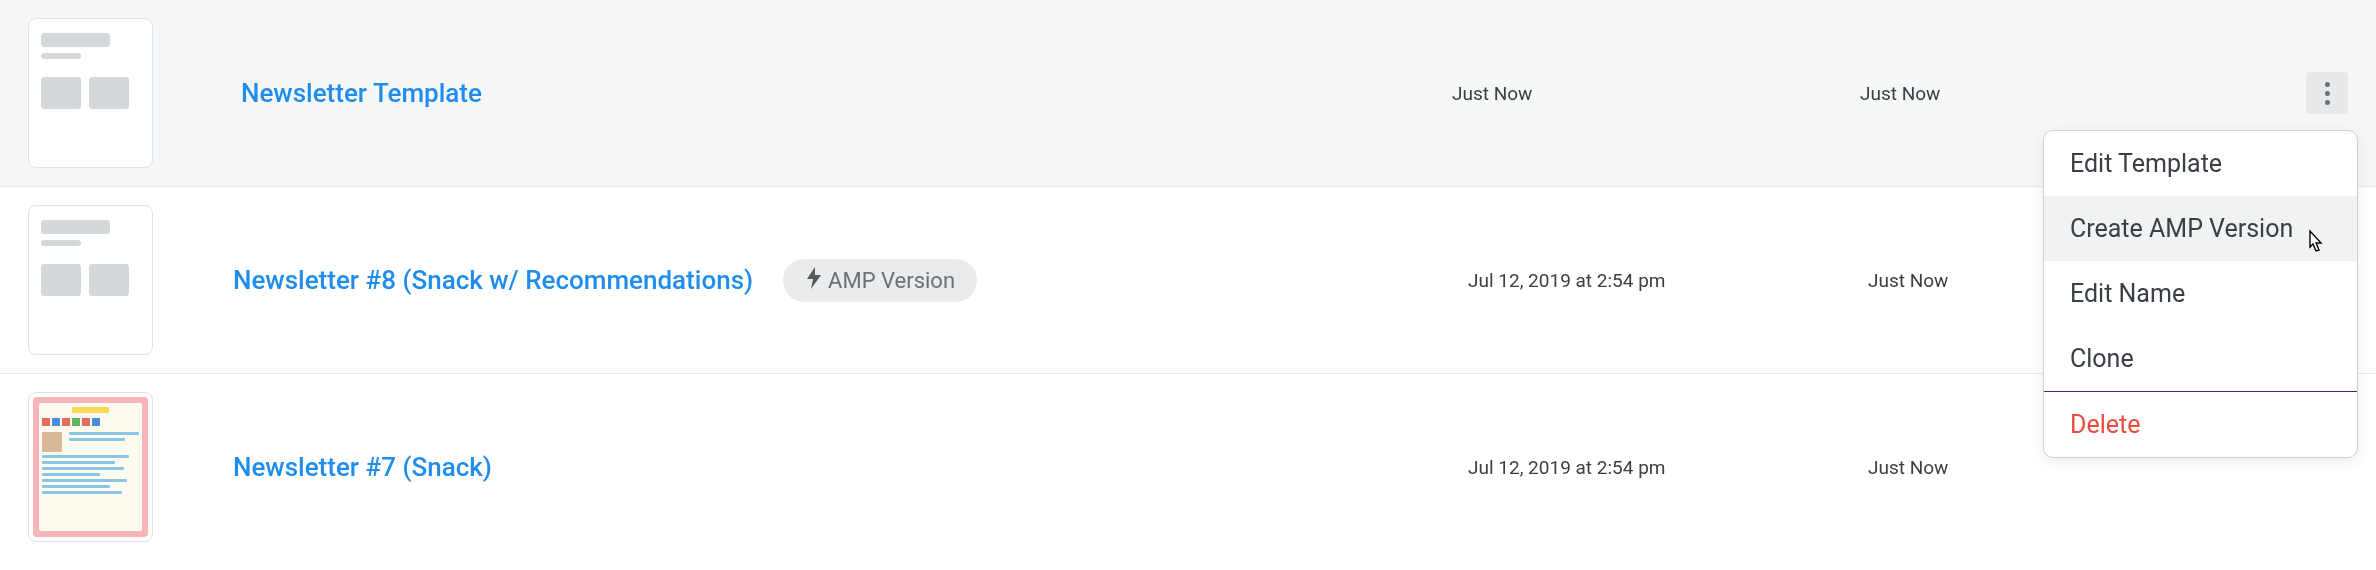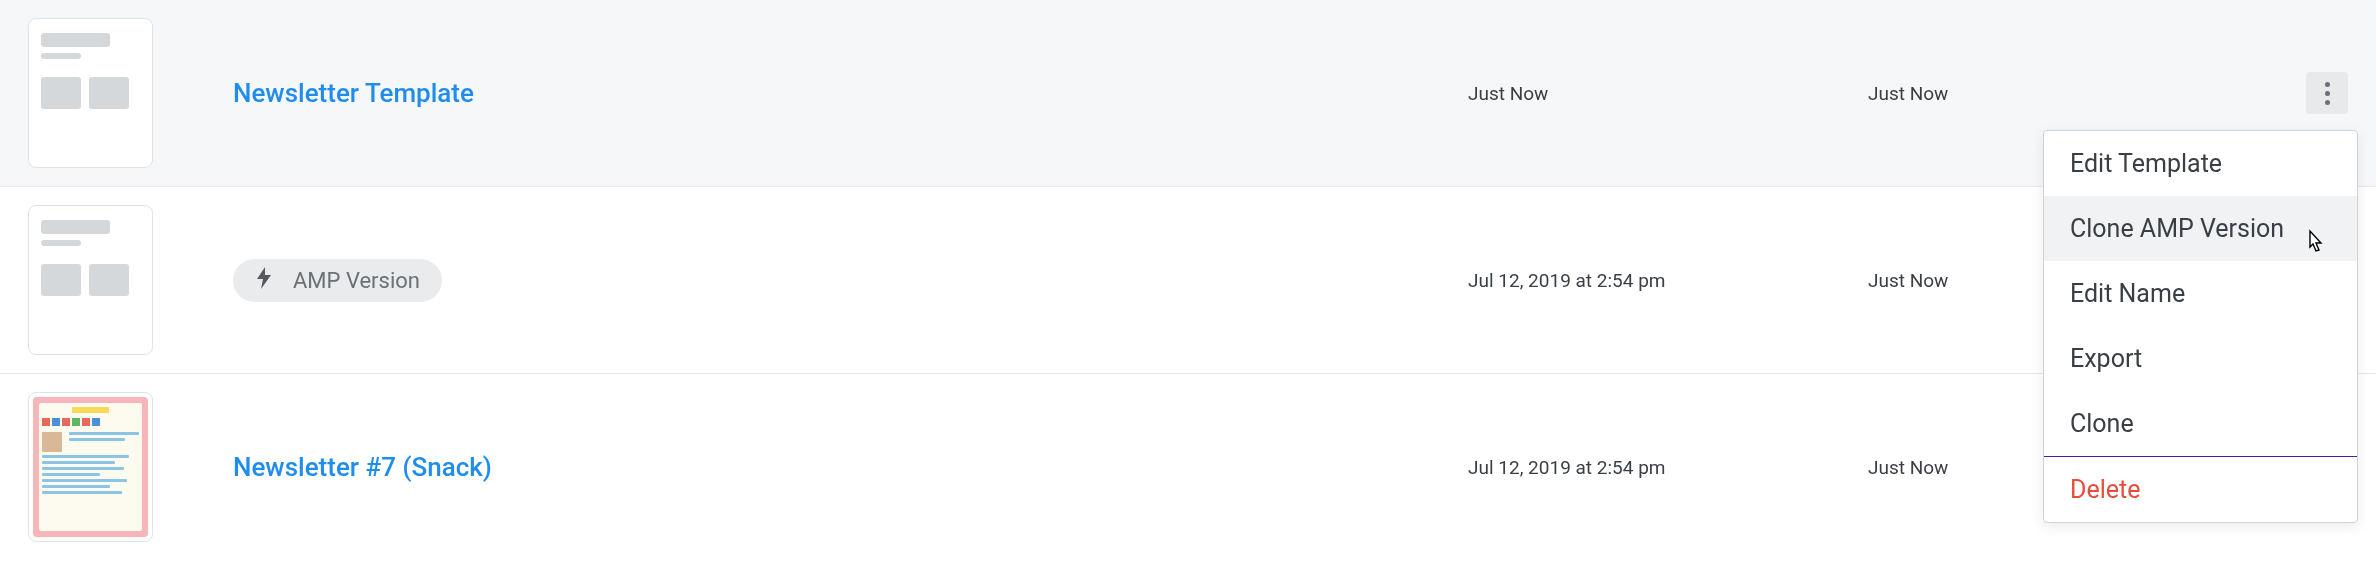--- a/index.html
+++ b/index.html
@@ -16,20 +16,21 @@
     .row {
       display: flex;
       align-items: center;
       border-bottom: 1px solid #e5e7eb;
       padding: 18px 28px;
       min-height: 185px;
       position: relative;
     }
     .row.highlighted {
       background: #f6f7f8;
+      gap: 8px;
     }
     .thumbnail {
       width: 125px;
       height: 150px;
       border: 1px solid #e0e3e6;
       border-radius: 8px;
       background: #ffffff;
       flex-shrink: 0;
       margin-right: 80px;
       padding: 14px 12px;
@@ -120,21 +121,21 @@
     .name-link {
       color: #1f8ded;
       font-size: 26px;
       font-weight: 500;
       text-decoration: none;
       cursor: pointer;
     }
     .amp-badge {
       display: inline-flex;
       align-items: center;
-      gap: 20px;
+      gap: 5px;
       background: #e9ebed;
       padding: 8px 22px;
       border-radius: 999px;
       color: #6b7177;
       font-size: 22px;
     }
     .bolt-icon {
       display: inline-block;
     }
     .col {
@@ -168,21 +169,21 @@
       border-radius: 50%;
       background: #6b7177;
     }
     .dropdown {
       position: absolute;
       top: 130px;
       right: 18px;
       width: 315px;
       background: #ffffff;
       border: 1px solid #cfd3d7;
-      border-radius: 4px;
+      border-radius: 10px;
       box-shadow: 0 4px 14px rgba(0,0,0,0.08);
       z-index: 10;
       margin-left: 48px;
     }
     .dropdown-item {
       padding: 18px 26px;
       font-size: 25px;
       color: #3a3f45;
       cursor: pointer;
       position: relative;
@@ -226,44 +227,44 @@
           <span class="kebab-dot"></span>
             <span class="kebab-dot"></span>
             <span class="kebab-dot"></span>
         </span>
       </div>
     </div>
 
     <div class="dropdown">
       <div class="dropdown-item">Edit Template</div>
       <div class="dropdown-item hovered">
-        <span>Clone AMP Version</span>
+        <span>Create AMP Version</span>
         <span class="cursor-icon">
           <svg width="24" height="28" viewBox="0 0 24 28" fill="none">
             <path d="M7 2 L7 18 L10 15 L13 22 L16 21 L13 14 L18 14 Z" fill="#ffffff" stroke="#000000" stroke-width="1.4"></path>
           </svg>
         </span>
       </div>
       <div class="dropdown-item">Edit Name</div>
-      <div class="dropdown-item">Export</div>
       <div class="dropdown-item">Clone</div>
       <div class="dropdown-item danger">Delete</div>
     </div>
   </div>
 
   <div class="row">
     <div class="thumbnail">
       <div class="thumb-line-wide"></div>
       <div class="thumb-line-narrow"></div>
       <div class="thumb-grid">
         <div class="thumb-box"></div>
         <div class="thumb-box"></div>
       </div>
     </div>
     <div class="name-cell">
+      <a class="name-link">Newsletter #8 (Snack w/ Recommendations)</a>
       <span class="amp-badge">
         <span class="bolt-icon">
           <svg width="18" height="22" viewBox="0 0 18 22">
             <path d="M10 0 L2 12 L8 12 L6 22 L16 8 L10 8 Z" fill="#55595e"></path>
           </svg>
         </span>
         <span>AMP Version</span>
       </span>
     </div>
     <div class="col">Jul 12, 2019 at 2:54 pm</div>

